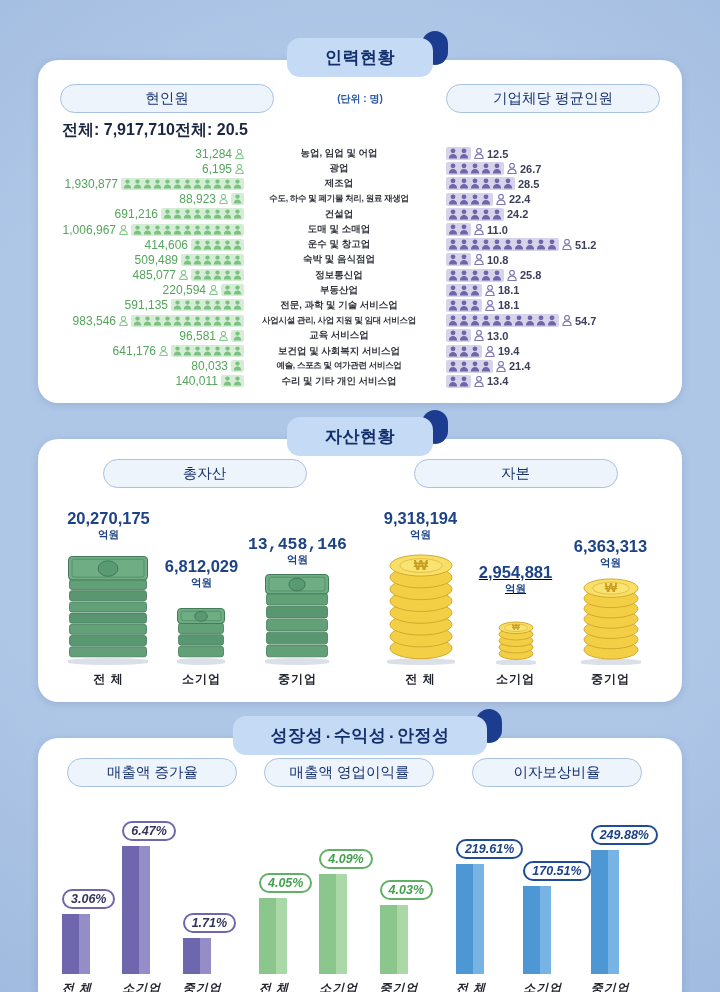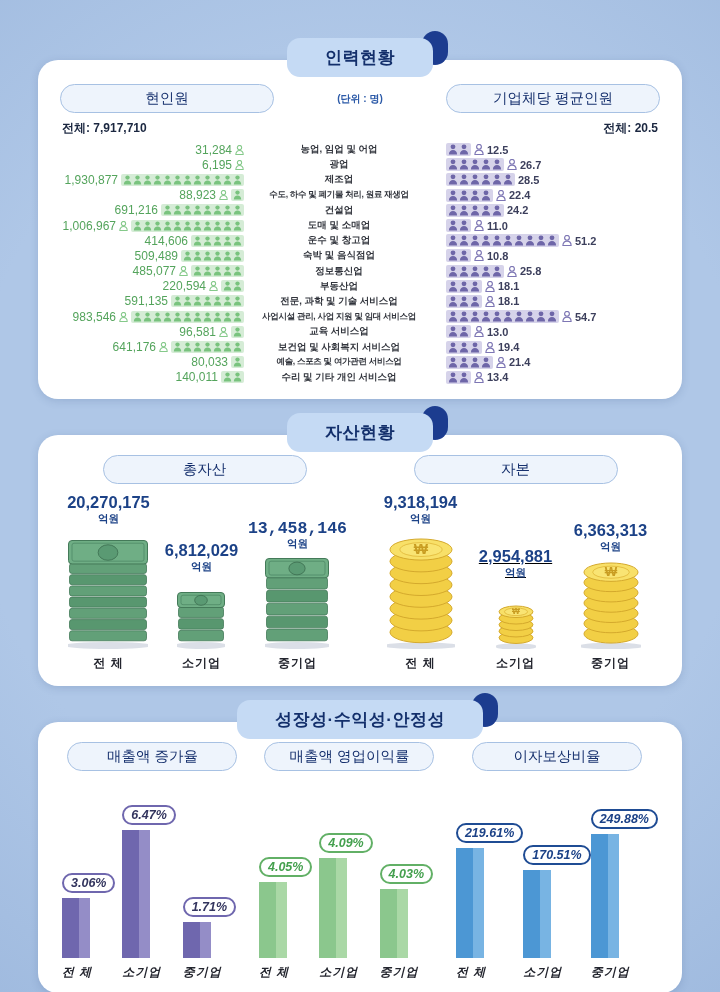--- a/index.html
+++ b/index.html
@@ -5,21 +5,21 @@
   html,body{margin:0;padding:0;}
   body{
     width:720px;height:992px;overflow:hidden;
     font-family:"Liberation Sans","DejaVu Sans",sans-serif;
     background:radial-gradient(ellipse 120% 90% at 50% 45%, #afc7e7 45%, #93b0d8 100%);
   }
   .page{width:720px;height:992px;position:relative;padding-top:38px;box-sizing:border-box;}
   .section{position:relative;}
   .section + .section{margin-top:14px;}
   .title-wrap{position:relative;z-index:3;display:flex;justify-content:center;margin-bottom:-17px;}
-  .pill-holder{position:relative;}
+  .pill-holder{position:relative;font-family:Liberation Mono, monospace;}
   .notch{
     position:absolute;right:-15px;top:-7px;width:26px;height:34px;
     background:#1c3c8f;border-radius:13px;z-index:-1;
   }
   .section-pill{
     background:#c5daf4;color:#132f6b;font-weight:800;font-size:17px;
     padding:8px 38px;border-radius:13px;letter-spacing:.5px;white-space:nowrap;
   }
   .card{
     background:#ffffff;border-radius:20px;margin:0 38px;
@@ -28,43 +28,43 @@
   }
   
   .card-personnel{padding:24px 22px 14px 22px;}
   .ph-row{display:flex;align-items:center;justify-content:space-between;}
   .sub-pill{
     background:#eef4fc;border:1.5px solid #a7c1e3;color:#17316e;font-weight:400;
     border-radius:999px;text-align:center;font-size:14.5px;padding:4px 0;box-sizing:border-box;
   }
   .ph-row .sub-pill{width:214px;}
   .unit-note{color:#2c5aa8;font-size:10px;font-weight:700;}
-  .totals-row{display:flex;justify-content:space-between;margin:7px 2px 5px 2px;
-    font-size:12px;font-weight:800;color:#1b2740;}
+  .totals-row{display:flex;justify-content:flex-start;margin:7px 2px 5px 2px;
+    font-size:16px;font-weight:800;color:#1b2740;}
   .industry-rows{margin-top:2px;}
   .industry-row{display:grid;grid-template-columns:184px 190px 1fr;align-items:center;height:15.2px;}
   .cell-left{display:flex;align-items:center;justify-content:flex-end;gap:3px;}
   .cell-right{display:flex;align-items:center;justify-content:flex-start;gap:3px;padding-left:12px;}
   .count-val{color:#54a45c;font-weight:400;font-size:12px;white-space:nowrap;}
   .avg-val{color:#3c3f5c;font-weight:800;font-size:11px;white-space:nowrap;}
   .industry-label{text-align:center;color:#31343c;font-weight:700;font-size:9.5px;white-space:nowrap;}
   .industry-label.long{font-size:8.5px;letter-spacing:-0.3px;}
   .strip{display:inline-flex;align-items:flex-end;gap:1px;padding:1px 2px;border-radius:2px;}
   .strip.green{background:#d5ecd6;}
   .strip.purple{background:#d6d3ea;}
   .p-icon{width:9px;height:10px;display:block;}
   .p-icon.purple-size{width:10px;height:11px;}
   .p-icon.filled.green circle,.p-icon.filled.green path{fill:#79c37e;}
   .p-icon.outline.green circle,.p-icon.outline.green path{fill:none;stroke:#85c98a;stroke-width:1.15;}
   .p-icon.filled.purple circle,.p-icon.filled.purple path{fill:#6e66a8;}
   .p-icon.outline.purple circle,.p-icon.outline.purple path{fill:none;stroke:#7d76b4;stroke-width:1.15;}
   
   .card-assets{padding:20px 24px 14px 24px;}
   .asset-sides{display:flex;gap:26px;}
-  .asset-side{flex:1;display:flex;flex-direction:column;align-items:center;}
+  .asset-side{flex:1;display:flex;flex-direction:column;align-items:center;gap:12px;}
   .asset-side .sub-pill{width:204px;}
   .asset-items{display:flex;justify-content:space-between;width:100%;margin-top:10px;}
   .asset-item{display:flex;flex-direction:column;align-items:center;height:178px;flex:1;}
   .value-block{text-align:center;line-height:1.05;}
   .asset-value{color:#1c4287;font-weight:800;font-size:16.5px;white-space:nowrap;}
   .asset-unit{color:#1c4287;font-weight:700;font-size:10.5px;margin-top:2px;}
   .stack-box{margin-top:auto;display:flex;align-items:flex-end;justify-content:center;}
   .cat-label{margin-top:6px;color:#23252e;font-weight:800;font-size:12px;letter-spacing:1px;white-space:nowrap;}
   
   .card-metrics{padding:20px 24px 14px 24px;}

